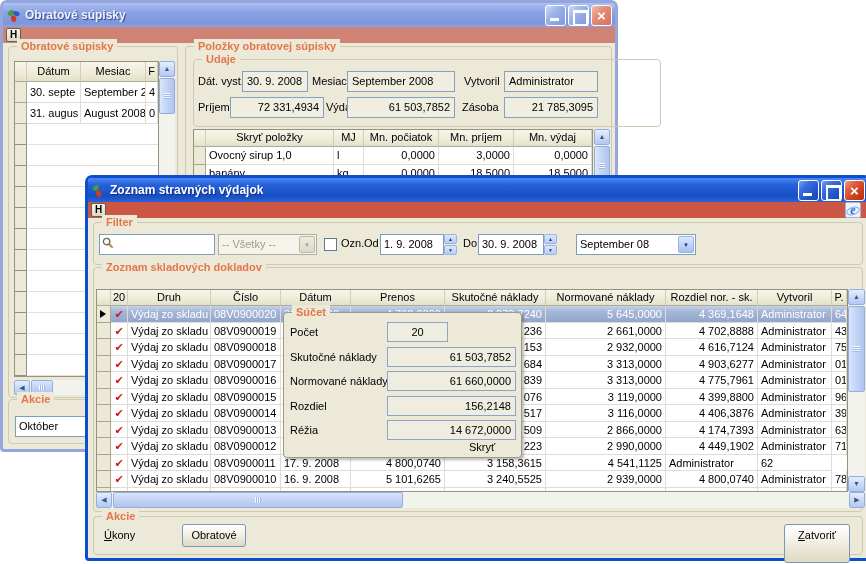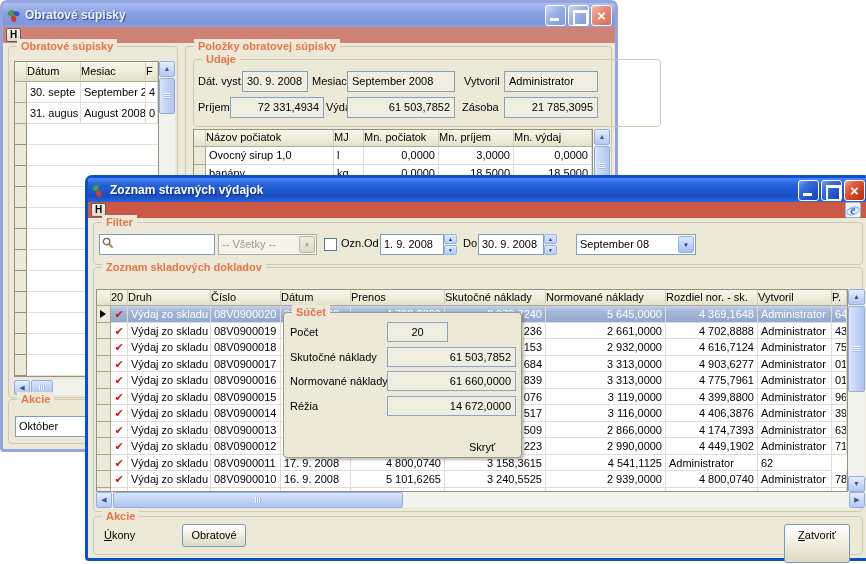--- a/index.html
+++ b/index.html
@@ -69,21 +69,21 @@
   .gridbox{position:absolute;border:1px solid #95927f;background:#fff;overflow:hidden}
   .cols{display:grid}
   .fgc{grid-template-columns:14px 17px 83px 70px 70px 94px 101px 120px 92px 74px 15px}
   .bglc{grid-template-columns:12px 54px 65px 12px}
   .bgic{grid-template-columns:12px 128px 30px 75px 75px 78px}
   .rc{display:contents}
   .ghead{height:16px}
   .ghead.h20{height:20px}
   .ghead.h17{height:17px}
   .hc,.hsel{background:linear-gradient(180deg,#f7f5ea,#eeebd8 60%,#e3e0ca);border-right:1px solid #d0cdb8;
-    border-bottom:1px solid #aeab96;overflow:hidden;white-space:nowrap;line-height:15px}
+    border-bottom:1px solid #aeab96;text-align:center;overflow:hidden;white-space:nowrap;line-height:15px}
   .h20 .hc,.h20 .hsel{line-height:19px}
   .grow{height:16.5px;line-height:16px}
   .grow span{overflow:hidden;white-space:nowrap;border-right:1px solid #e0ddd0;border-bottom:1px solid #e0ddd0;padding:0 3px}
   .grow .selc{position:relative;background:#ece9d8;border-right:1px solid #a8a591;border-bottom:1px solid #a8a591;padding:0}
   .grow .chk{color:#cb1f16;text-align:center;padding:0;font-size:11px}
   .grow .r{text-align:right}
   .grow.h21{height:21px;line-height:20px}
   .grow.h18{height:18px;line-height:17px}
   .grow.selected{background:linear-gradient(180deg,#c6d2e8,#a7b8d8 30%,#8fa5cc);color:#fff}
   .grow.selected .mk{position:absolute;left:3px;top:4px;width:0;height:0;
@@ -203,21 +203,21 @@
         <span class="lbl" style="left:132px;top:41px">Výdaj</span>
         <span class="fbox r" style="left:153px;top:37px;width:108px">61 503,7852</span>
         <span class="lbl" style="left:268px;top:41px">Zásoba</span>
         <span class="fbox r" style="left:310px;top:37px;width:94px">21 785,3095</span>
       </div>
       <div class="gridbox" style="left:7px;top:82px;width:400px;height:96px">
         <div class="cols bgic ghead h17">
           <span class="hsel"></span>
           <div class="rc">
             
-          <span class="hc">Názov počiatok</span><span class="hc">MJ</span><span class="hc">Mn. počiatok</span><span class="hc">Mn. príjem</span><span class="hc">Mn. výdaj</span></div>
+          <span class="hc">Skryť položky</span><span class="hc">MJ</span><span class="hc">Mn. počiatok</span><span class="hc">Mn. príjem</span><span class="hc">Mn. výdaj</span></div>
         </div>
         <div>
 
         <div class="cols bgic grow h18">
             <span class="selc"></span>
             <span>Ovocný sirup 1,0</span>
             <span>l</span>
             <span class="r">0,0000</span>
             <span class="r">3,0000</span>
             <span class="r">0,0000</span>
@@ -480,20 +480,24 @@
           </div>
             <div class="sfield">
             <span class="slbl">Skutočné náklady</span>
             <span class="sbox">61 503,7852</span>
           </div>
             <div class="sfield">
             <span class="slbl">Normované náklady</span>
             <span class="sbox">61 660,0000</span>
           </div>
             <div class="sfield">
+            <span class="slbl">Rozdiel</span>
+            <span class="sbox">156,2148</span>
+          </div>
+            <div class="sfield">
             <span class="slbl">Réžia</span>
             <span class="sbox">14 672,0000</span>
           </div>
           </div>
         <span class="hide-link">Skryť</span>
       </div>
     </div>
 
     <div class="grp" style="left:5px;top:338px;width:770px;height:39px">
       <span class="gtitle">Akcie</span>

